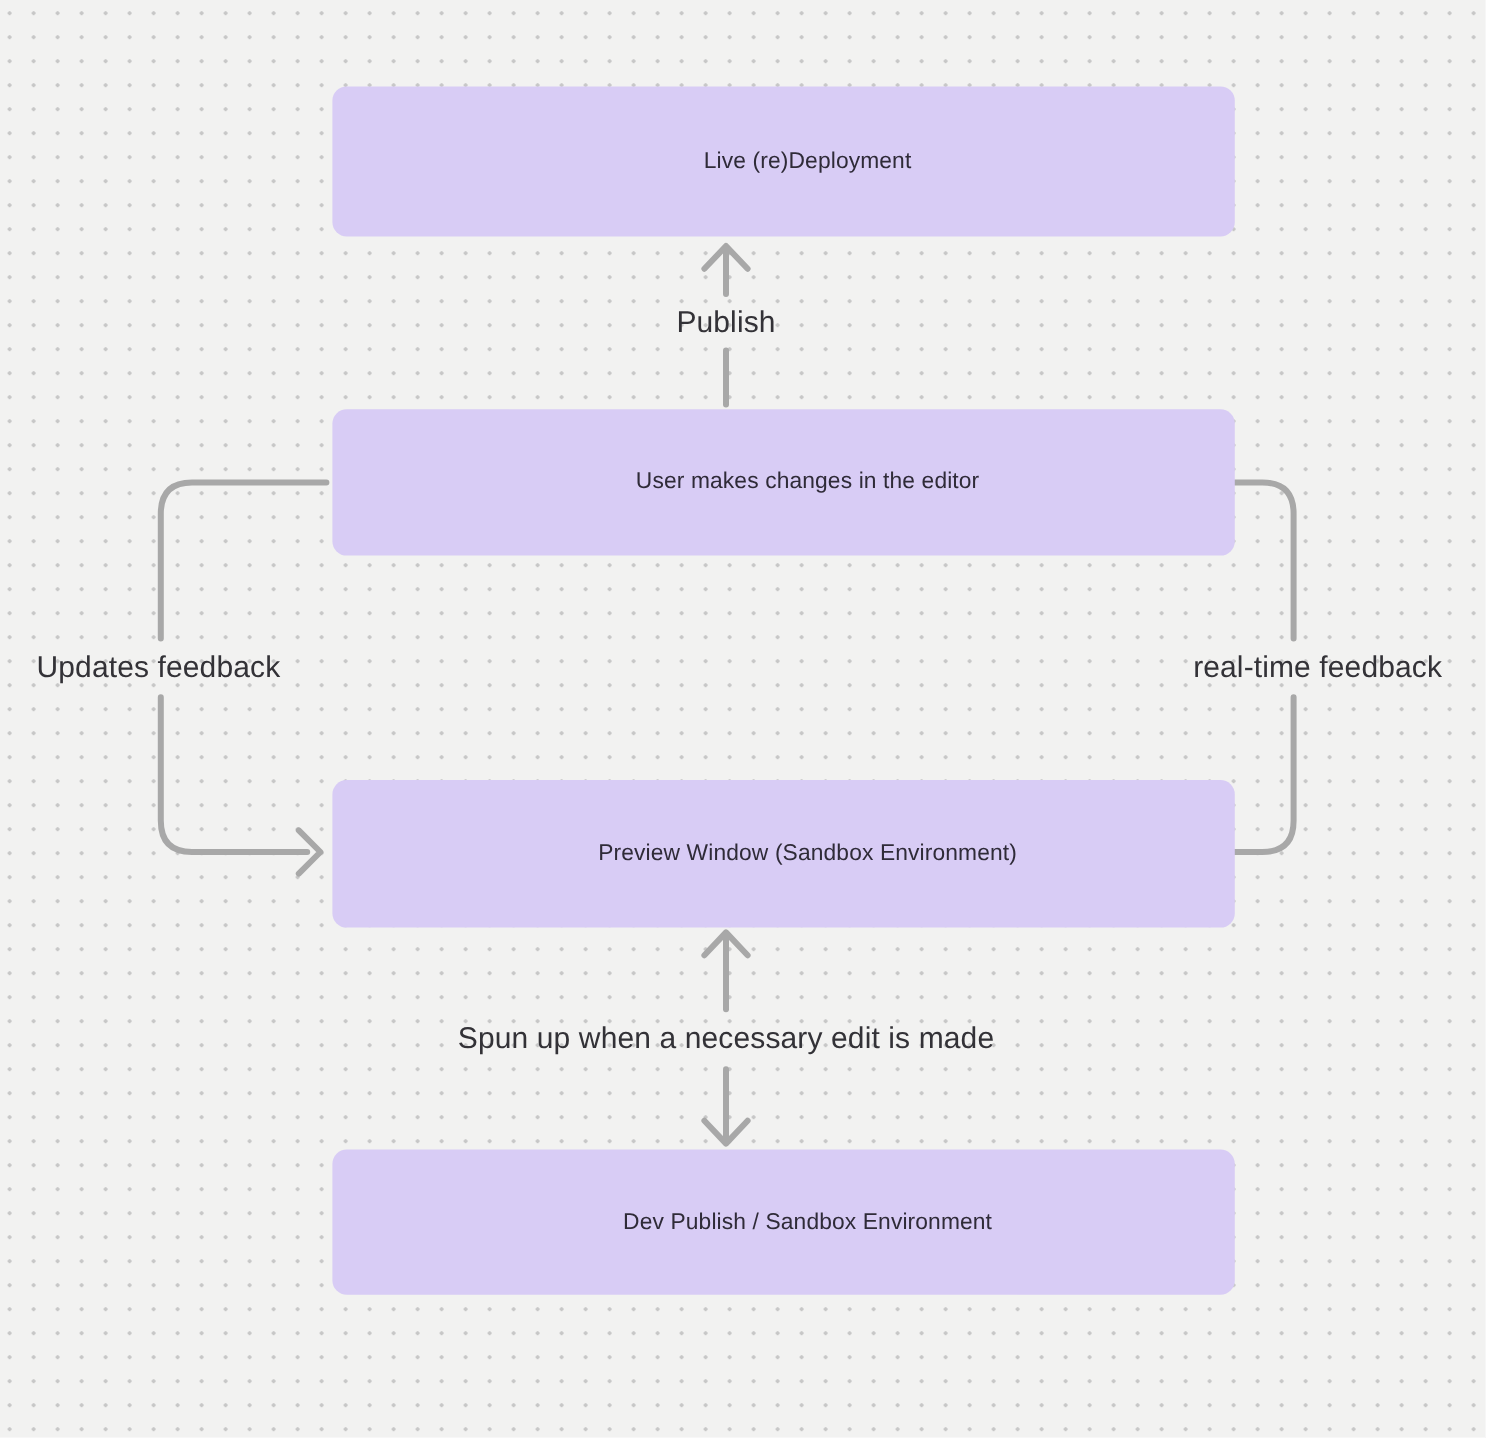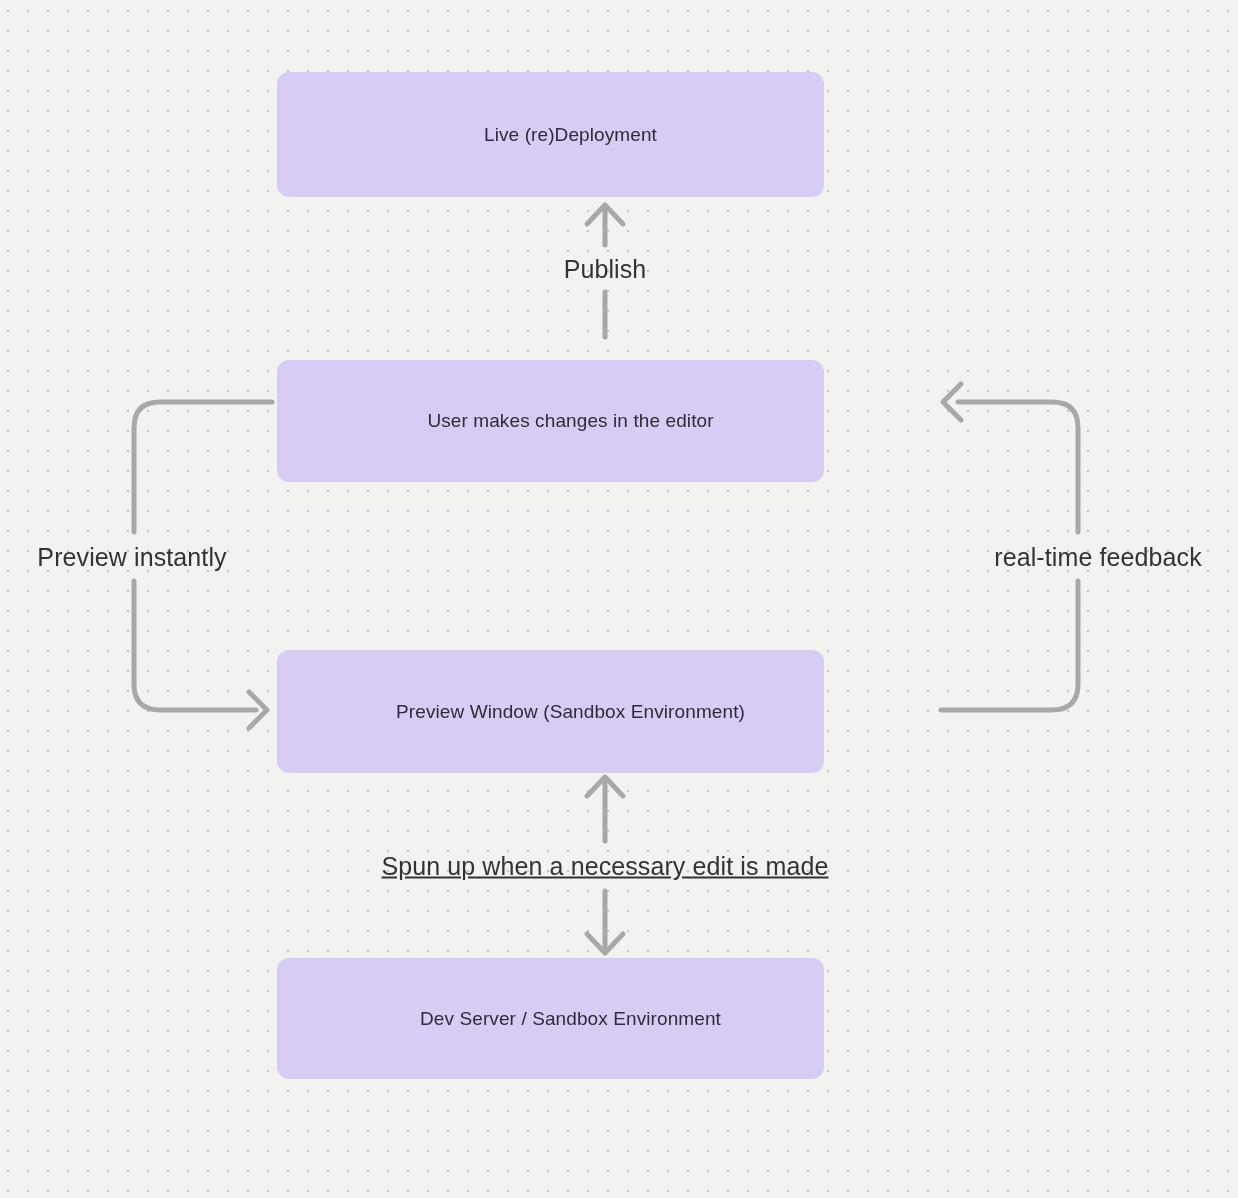--- a/index.html
+++ b/index.html
@@ -33,21 +33,21 @@
     fill: none;
     stroke: var(--arrow);
     stroke-width: 5;
     stroke-linecap: round;
     stroke-linejoin: round;
   }
 
   .node {
     position: absolute;
     left: 277px;
-    width: 547px;
+    width: 752px;
     background: var(--node-fill);
     border-radius: 12px;
     display: flex;
     align-items: center;
     justify-content: center;
     padding-left: 40px;
   }
   .node-label {
     font-size: 19px;
     color: var(--node-text);
@@ -94,33 +94,33 @@
       <path d="M605 779 V841"></path>
       <path d="M605 891 V951"></path>
       <path d="M587 934 L605 953 L623 934"></path>
     </g>
   </svg>
 
   <div class="node" style="top:72px; height:125px;">
     <div class="node-label">Live (re)Deployment</div>
   </div>
 
-  <div class="node" style="top:360px; height:122px;">
+  <div class="node" style="top:341px; height:122px;">
     <div class="node-label">User makes changes in the editor</div>
   </div>
 
   <div class="node" style="top:650px; height:123px;">
     <div class="node-label">Preview Window (Sandbox Environment)</div>
   </div>
 
   <div class="node" style="top:958px; height:121px;">
-    <div class="node-label">Dev Server / Sandbox Environment</div>
+    <div class="node-label">Dev Publish / Sandbox Environment</div>
   </div>
 
   <div class="edge-label" style="left:605px; top:269px;">Publish</div>
 
-  <div class="edge-label" style="left:132px; top:557px;">Preview instantly</div>
+  <div class="edge-label" style="left:132px; top:557px;">Updates feedback</div>
 
   <div class="edge-label" style="left:1078px; top:557px;margin-left:20px;">real-time feedback</div>
 
-  <div class="edge-label" style="left:605px; top:866px;text-decoration:underline;">Spun up when a necessary edit is made</div>
+  <div class="edge-label" style="left:605px; top:866px;">Spun up when a necessary edit is made</div>
 
 </div>
 
 </body></html>

